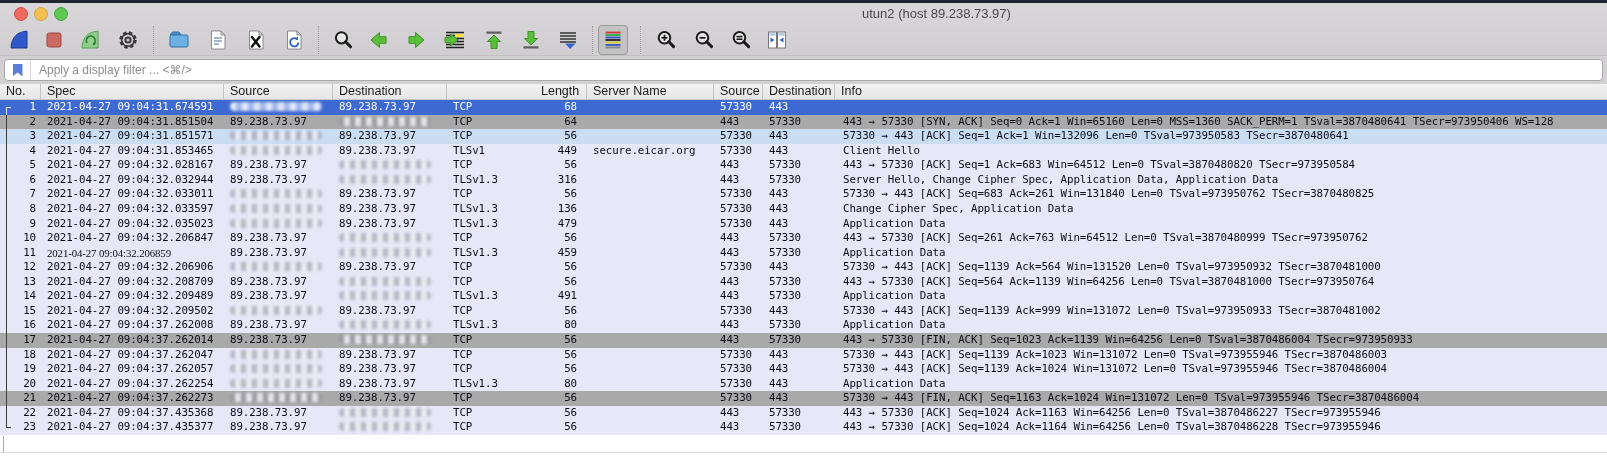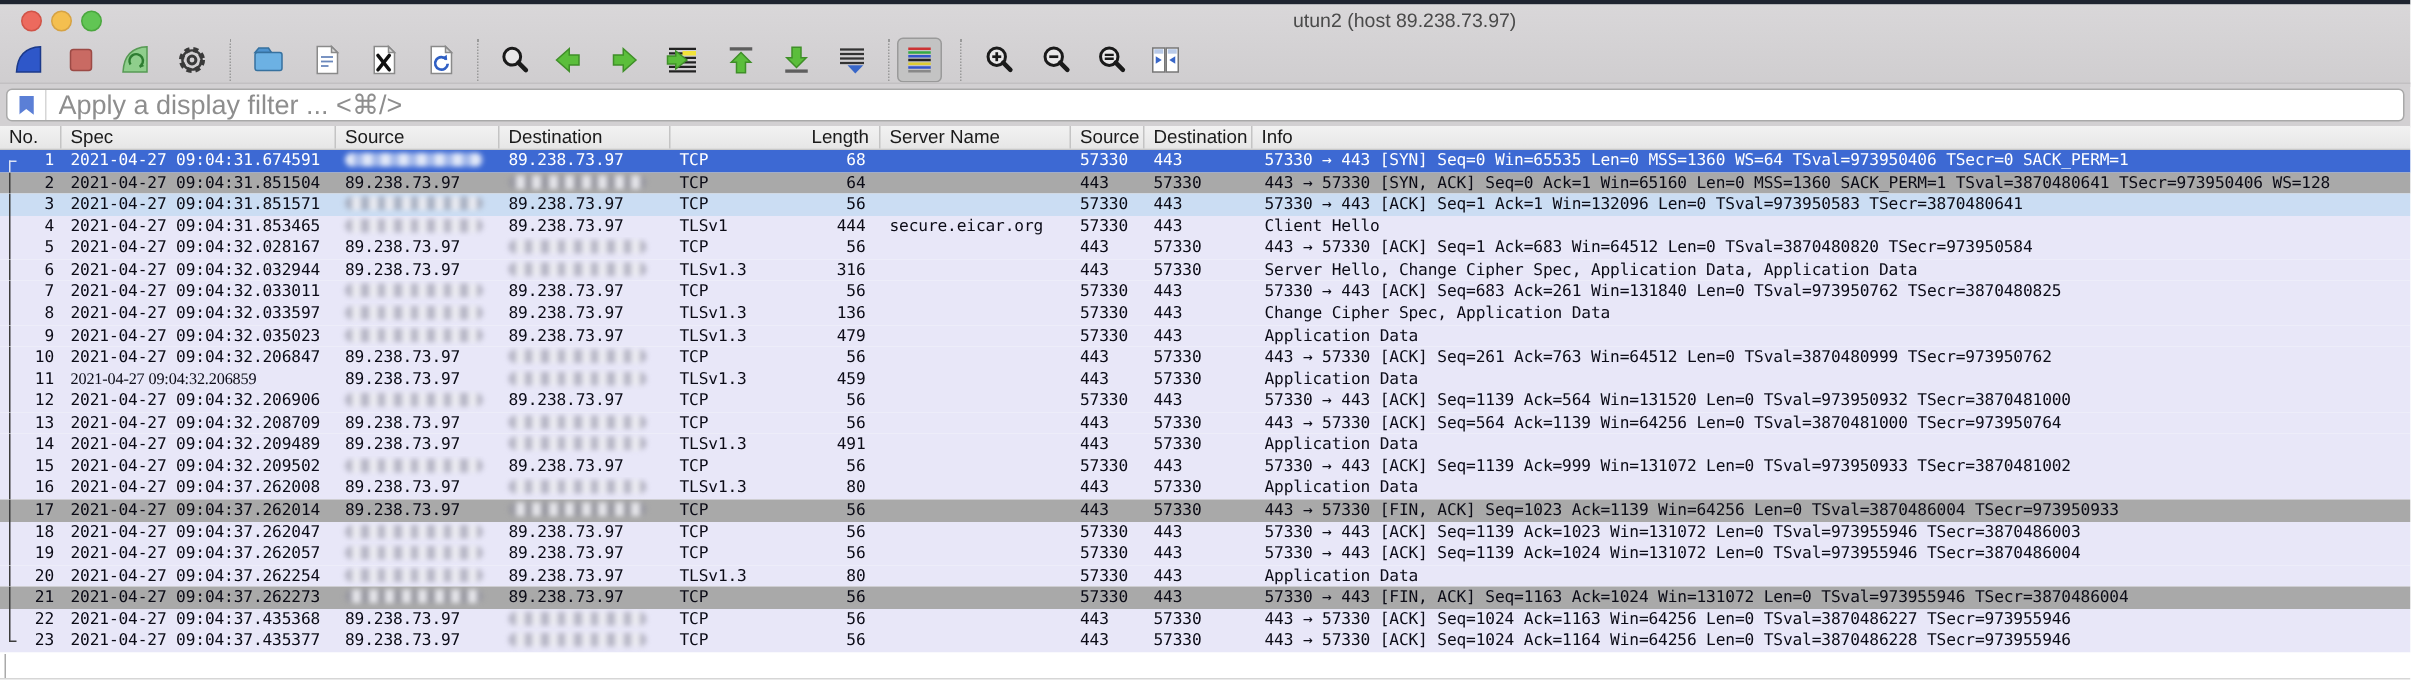--- a/index.html
+++ b/index.html
@@ -18,21 +18,21 @@
   .toolbar{position:absolute;left:0;top:20px;width:100%;height:35px;}
   .tbtn{position:absolute;top:2px;width:30px;height:30px;display:flex;align-items:center;justify-content:center;}
   .tbtn svg{width:24px;height:24px;}
   .tbtn.pressed{background:#c3c3c3;border:1px solid #9a9a9a;border-radius:4px;box-sizing:border-box;}
   .tsep{position:absolute;top:3px;width:0;height:28px;border-left:1px dotted #9a9a9a;}
   
   .filterbar{position:absolute;left:0;top:55px;width:100%;height:29px;background:#d2d0d2;border-top:1px solid #c2c0c2;}
   .filter-box{position:absolute;left:4px;top:3px;width:1599px;height:22px;background:#fff;border:1px solid #a9a9a9;border-radius:4px;display:flex;align-items:center;box-sizing:border-box;overflow:hidden;}
   .bookmark-cell{width:25px;height:100%;border-right:1px solid #d6d6d6;display:flex;align-items:center;justify-content:center;flex:0 0 auto;}
   .bookmark{width:10px;height:13px;background:#5b7fd6;clip-path:polygon(0 0,100% 0,100% 100%,50% 70%,0 100%);}
-  .filter-input{flex:1;border:none;outline:none;font-size:18px;color:#3b82f6;padding:0 8px;height:100%;font-family:"Liberation Sans",sans-serif;background:transparent;}
+  .filter-input{flex:1;border:none;outline:none;font-size:12px;color:#3b82f6;padding:0 8px;height:100%;font-family:"Liberation Sans",sans-serif;background:transparent;}
   .filter-input::placeholder{color:#8e8e8e;}
   
   .ptable{position:absolute;left:0;top:84px;width:1607px;}
   .phead{display:flex;height:16px;background:linear-gradient(#f2f2f2,#e6e6e6);border-bottom:1px solid #c8c8c8;box-sizing:border-box;}
   .hcell{font-size:12.5px;color:#1a1a1a;line-height:15px;padding-left:6px;box-sizing:border-box;border-right:1px solid #c4c4c4;white-space:nowrap;overflow:hidden;flex:0 0 auto;}
   .hcell:last-child{border-right:none;flex:1 1 auto;}
   .prow{display:flex;height:14.565px;font-family:"DejaVu Sans Mono","Liberation Mono",monospace;font-size:10.8px;letter-spacing:-0.1px;line-height:14.5px;color:#0b0b16;white-space:nowrap;}
   .pcell{box-sizing:border-box;padding-left:6px;overflow:hidden;flex:0 0 auto;}
   .cell-no{position:relative;text-align:right;padding-right:5px;padding-left:0;}
   .cell-length{text-align:right;padding-right:10px;}
@@ -326,21 +326,20 @@
         <div class="prow c-selected">
           <div class="pcell cell-no" style="width: 41px;">1<span class="bracket start"></span></div>
           <div class="pcell cell-time" style="width: 183px;">2021-04-27 09:04:31.674591</div>
           <div class="pcell cell-source" style="width: 109px;"><span class="redacted"></span></div>
           <div class="pcell cell-destination" style="width: 114px;">89.238.73.97</div>
           <div class="pcell cell-protocol" style="width: 88px;">TCP</div>
           <div class="pcell cell-length" style="width: 52px;">68</div>
           <div class="pcell cell-server_name" style="width: 127px;"></div>
           <div class="pcell cell-src_port" style="width: 49px;">57330</div>
           <div class="pcell cell-dst_port" style="width: 72px;">443</div>
-          <div class="pcell cell-info">57330 → 443 [SYN] Seq=0 Win=65535 Len=0 MSS=1360 WS=64 TSval=973950406 TSecr=0 SACK_PERM=1</div>
         </div>
         <div class="prow c-gray">
           <div class="pcell cell-no" style="width: 41px;">2<span class="bracket mid"></span></div>
           <div class="pcell cell-time" style="width: 183px;">2021-04-27 09:04:31.851504</div>
           <div class="pcell cell-source" style="width: 109px;">89.238.73.97</div>
           <div class="pcell cell-destination" style="width: 114px;"><span class="redacted"></span></div>
           <div class="pcell cell-protocol" style="width: 88px;">TCP</div>
           <div class="pcell cell-length" style="width: 52px;">64</div>
           <div class="pcell cell-server_name" style="width: 127px;"></div>
           <div class="pcell cell-src_port" style="width: 49px;">443</div>
@@ -358,21 +357,21 @@
           <div class="pcell cell-src_port" style="width: 49px;">57330</div>
           <div class="pcell cell-dst_port" style="width: 72px;">443</div>
           <div class="pcell cell-info">57330 → 443 [ACK] Seq=1 Ack=1 Win=132096 Len=0 TSval=973950583 TSecr=3870480641</div>
         </div>
         <div class="prow c-tcp">
           <div class="pcell cell-no" style="width: 41px;">4<span class="bracket mid"></span></div>
           <div class="pcell cell-time" style="width: 183px;">2021-04-27 09:04:31.853465</div>
           <div class="pcell cell-source" style="width: 109px;"><span class="redacted"></span></div>
           <div class="pcell cell-destination" style="width: 114px;">89.238.73.97</div>
           <div class="pcell cell-protocol" style="width: 88px;">TLSv1</div>
-          <div class="pcell cell-length" style="width: 52px;">444</div>
+          <div class="pcell cell-length" style="width: 52px;">449</div>
           <div class="pcell cell-server_name" style="width: 127px;">secure.eicar.org</div>
           <div class="pcell cell-src_port" style="width: 49px;">57330</div>
           <div class="pcell cell-dst_port" style="width: 72px;">443</div>
           <div class="pcell cell-info">Client Hello</div>
         </div>
         <div class="prow c-tcp">
           <div class="pcell cell-no" style="width: 41px;">5<span class="bracket mid"></span></div>
           <div class="pcell cell-time" style="width: 183px;">2021-04-27 09:04:32.028167</div>
           <div class="pcell cell-source" style="width: 109px;">89.238.73.97</div>
           <div class="pcell cell-destination" style="width: 114px;"><span class="redacted"></span></div>

